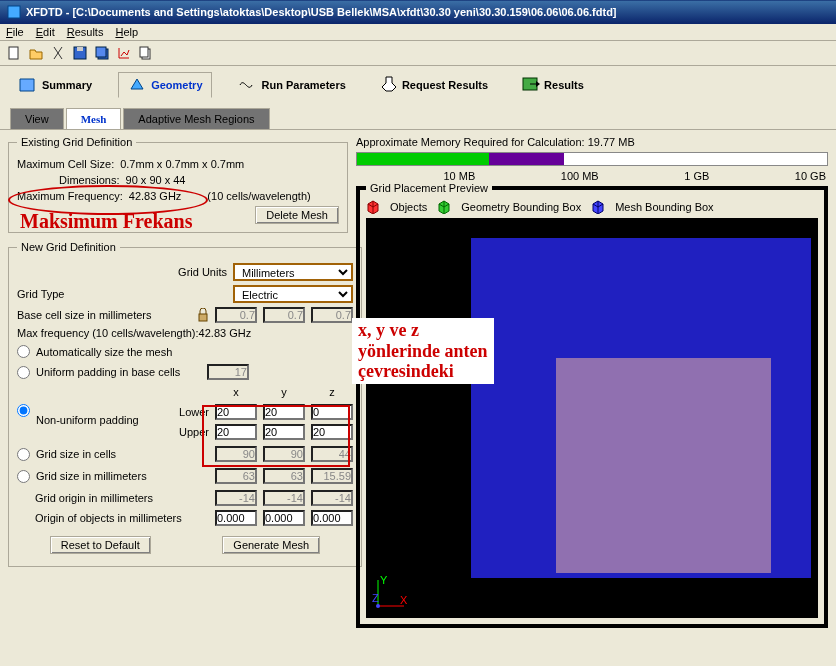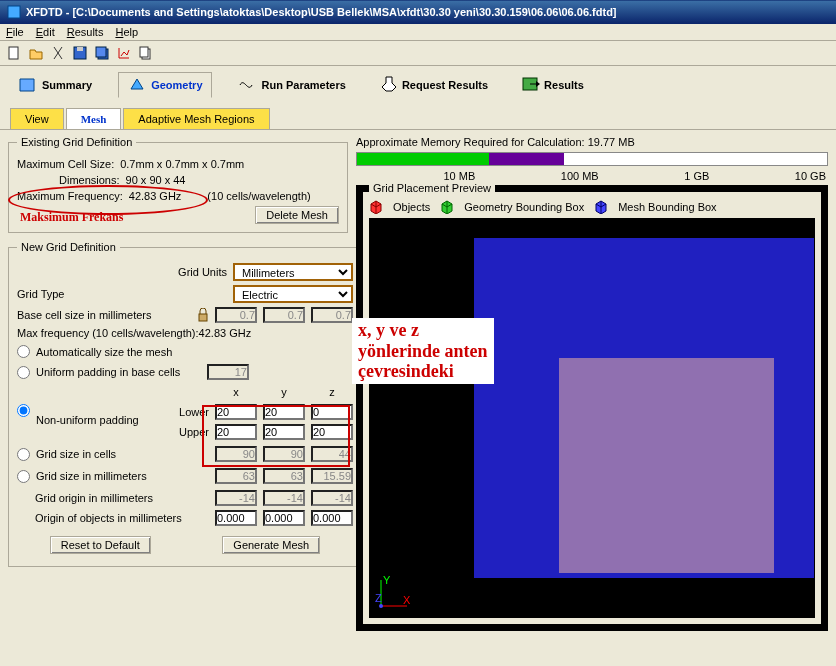--- a/index.html
+++ b/index.html
@@ -8,21 +8,21 @@
 .titlebar svg { flex-shrink: 0; }
 .menubar { background: #ece9d8; padding: 2px 6px; display: flex; gap: 12px; border-bottom: 1px solid #aca899; }
 .menubar span { text-decoration: underline; text-decoration-color: transparent; cursor: default; }
 .menubar span::first-letter { text-decoration: underline; }
 .toolbar { background: #ece9d8; padding: 4px 6px; display: flex; gap: 6px; border-bottom: 1px solid #aca899; }
 .tb-btn { width: 16px; height: 16px; display:inline-flex; align-items:center; justify-content:center; }
 .maintabs { display: flex; gap: 18px; padding: 6px 10px 10px; align-items: center; }
 .maintab { display: flex; align-items: center; gap: 4px; font-weight: bold; padding: 4px 8px; cursor: default; }
 .maintab.active { border: 1px solid #aca899; border-bottom: 1px solid #ece9d8; background: #ece9d8; color: #0033cc; }
 .subtabs { display: flex; gap: 0; padding: 0 10px; border-bottom: 1px solid #aca899; }
-.subtab { padding: 4px 14px; border: 1px solid #aca899; border-bottom: none; background: #fde047; margin-right: 2px; cursor: default; }
+.subtab { padding: 4px 14px; border: 1px solid #aca899; border-bottom: none; background: #737373; margin-right: 2px; cursor: default; }
 .subtab.active { color: #0033cc; font-weight: bold; background: #fff; font-family: Liberation Serif, serif; }
 .content { display: flex; padding: 6px 8px; gap: 8px; }
 .leftcol { width: 340px; }
 .rightcol { flex: 1; }
 fieldset { border: 1px solid #aca899; padding: 6px 8px 8px; margin-bottom: 8px; }
 legend { padding: 0 4px; }
 .fld-row { display: flex; align-items: center; margin: 4px 0; gap: 6px; }
 .fld-row label { flex: 0 0 auto; }
 select, input[type=text] { border: 2px solid #a16207; background: #fff; padding: 1px 3px; font-size: 11px; height: 18px; }
 select { width: 120px; }
@@ -30,27 +30,27 @@
 input.ro { background: #ece9d8; color: #888; text-align: right; }
 input.val { background: #fff; }
 .btn { border: 1px solid #aca899; background: #ece9d8; padding: 2px 10px; cursor: default; box-shadow: inset 1px 1px #fff, inset -1px -1px #808080; }
 .radio-row { display: flex; align-items: center; margin: 6px 0; gap: 6px; }
 .xyz-hdr { display: flex; gap: 6px; margin-left: 198px; font-size: 10px; }
 .xyz-hdr span { width: 42px; text-align: center; }
 .pad-grid { display: flex; align-items: center; gap: 6px; }
 .pad-label { width: 40px; text-align: right; }
 .redcircle { position: absolute; border: 2px solid #c00; border-radius: 50%; width: 200px; height: 30px; top: 185px; left: 8px; pointer-events: none; }
 .redbox { position: absolute; border: 2px solid #c00; top: 405px; left: 202px; width: 148px; height: 62px; pointer-events: none; }
-.redlabel1 { position: absolute; top: 210px; left: 20px; color: #c00; font-family: 'Times New Roman', serif; font-size: 12px; font-weight: bold; pointer-events: none; }
+.redlabel1 { position: absolute; top: 210px; left: 20px; color: #c00; font-family: 'Times New Roman', serif; font-size: 20px; font-weight: bold; pointer-events: none; }
 .redlabel2 { position: absolute; top: 318px; left: 352px; color: #c00; font-family: 'Times New Roman', serif; font-size: 18px; font-weight: bold; pointer-events: none; background: #fff; padding: 2px 6px; line-height: 1.15; }
 .membar { height: 14px; border: 1px solid #888; background: #fff; position: relative; margin: 4px 0; }
 .membar .seg1 { position: absolute; left: 0; top: 0; bottom: 0; background: #0c0; }
 .membar .seg2 { position: absolute; top: 0; bottom: 0; background: #609; }
 .memscale { display: flex; justify-content: space-between; font-size: 10px; padding: 0 2px; }
-.preview-fs { border: 7px solid #000000; padding: 6px; }
+.preview-fs { border: 4px solid #000000; padding: 6px; }
 .legend-row { display: flex; align-items: center; gap: 10px; margin-bottom: 4px; }
 .cube { width: 14px; height: 14px; display: inline-block; }
 .viewport { background: #000; width: 100%; height: 400px; position: relative; }
 .blue-rect { position: absolute; background: #2020c0; }
 .purple-rect { position: absolute; background: #9070b0; }
 .axis { position: absolute; left: 6px; bottom: 6px; }
 .right-align { margin-left: auto; }
 .flex-end { display:flex; justify-content:flex-end; }
 </style>
 </head>

